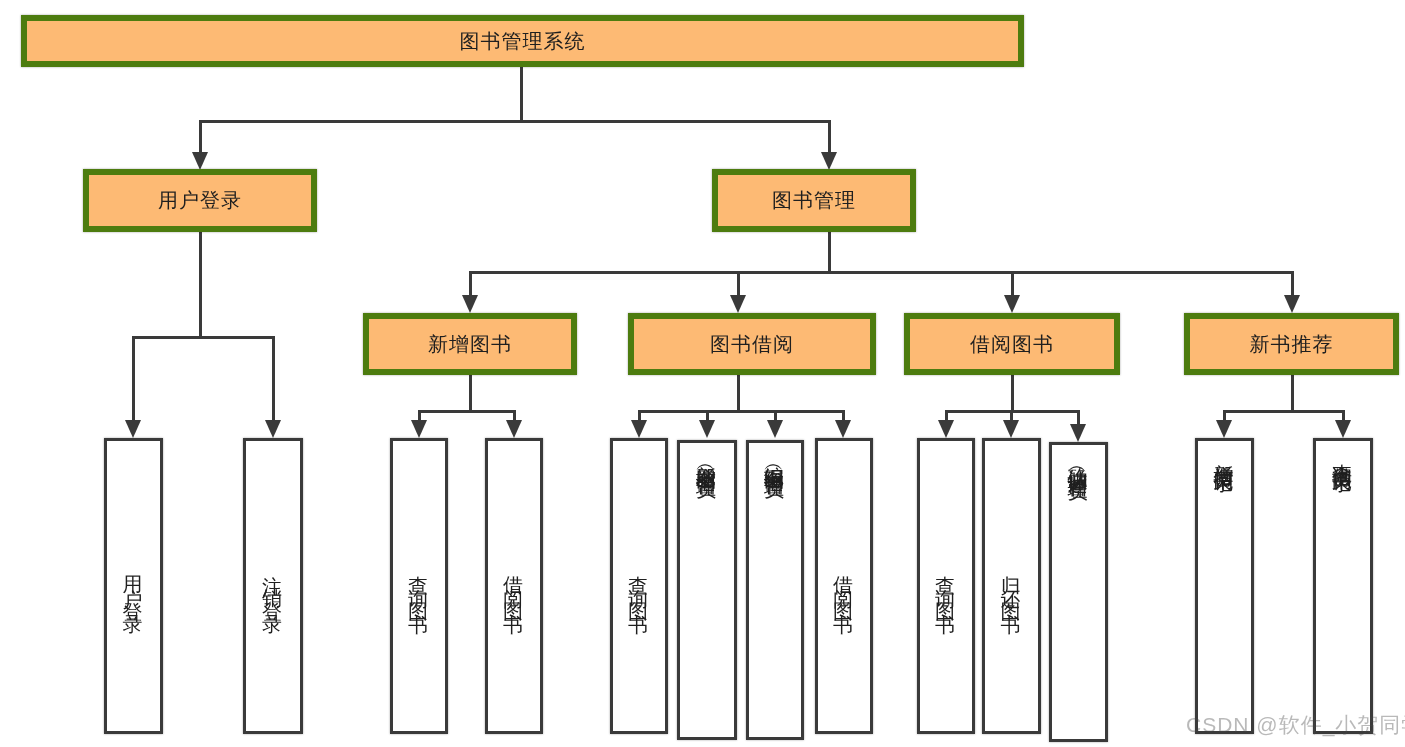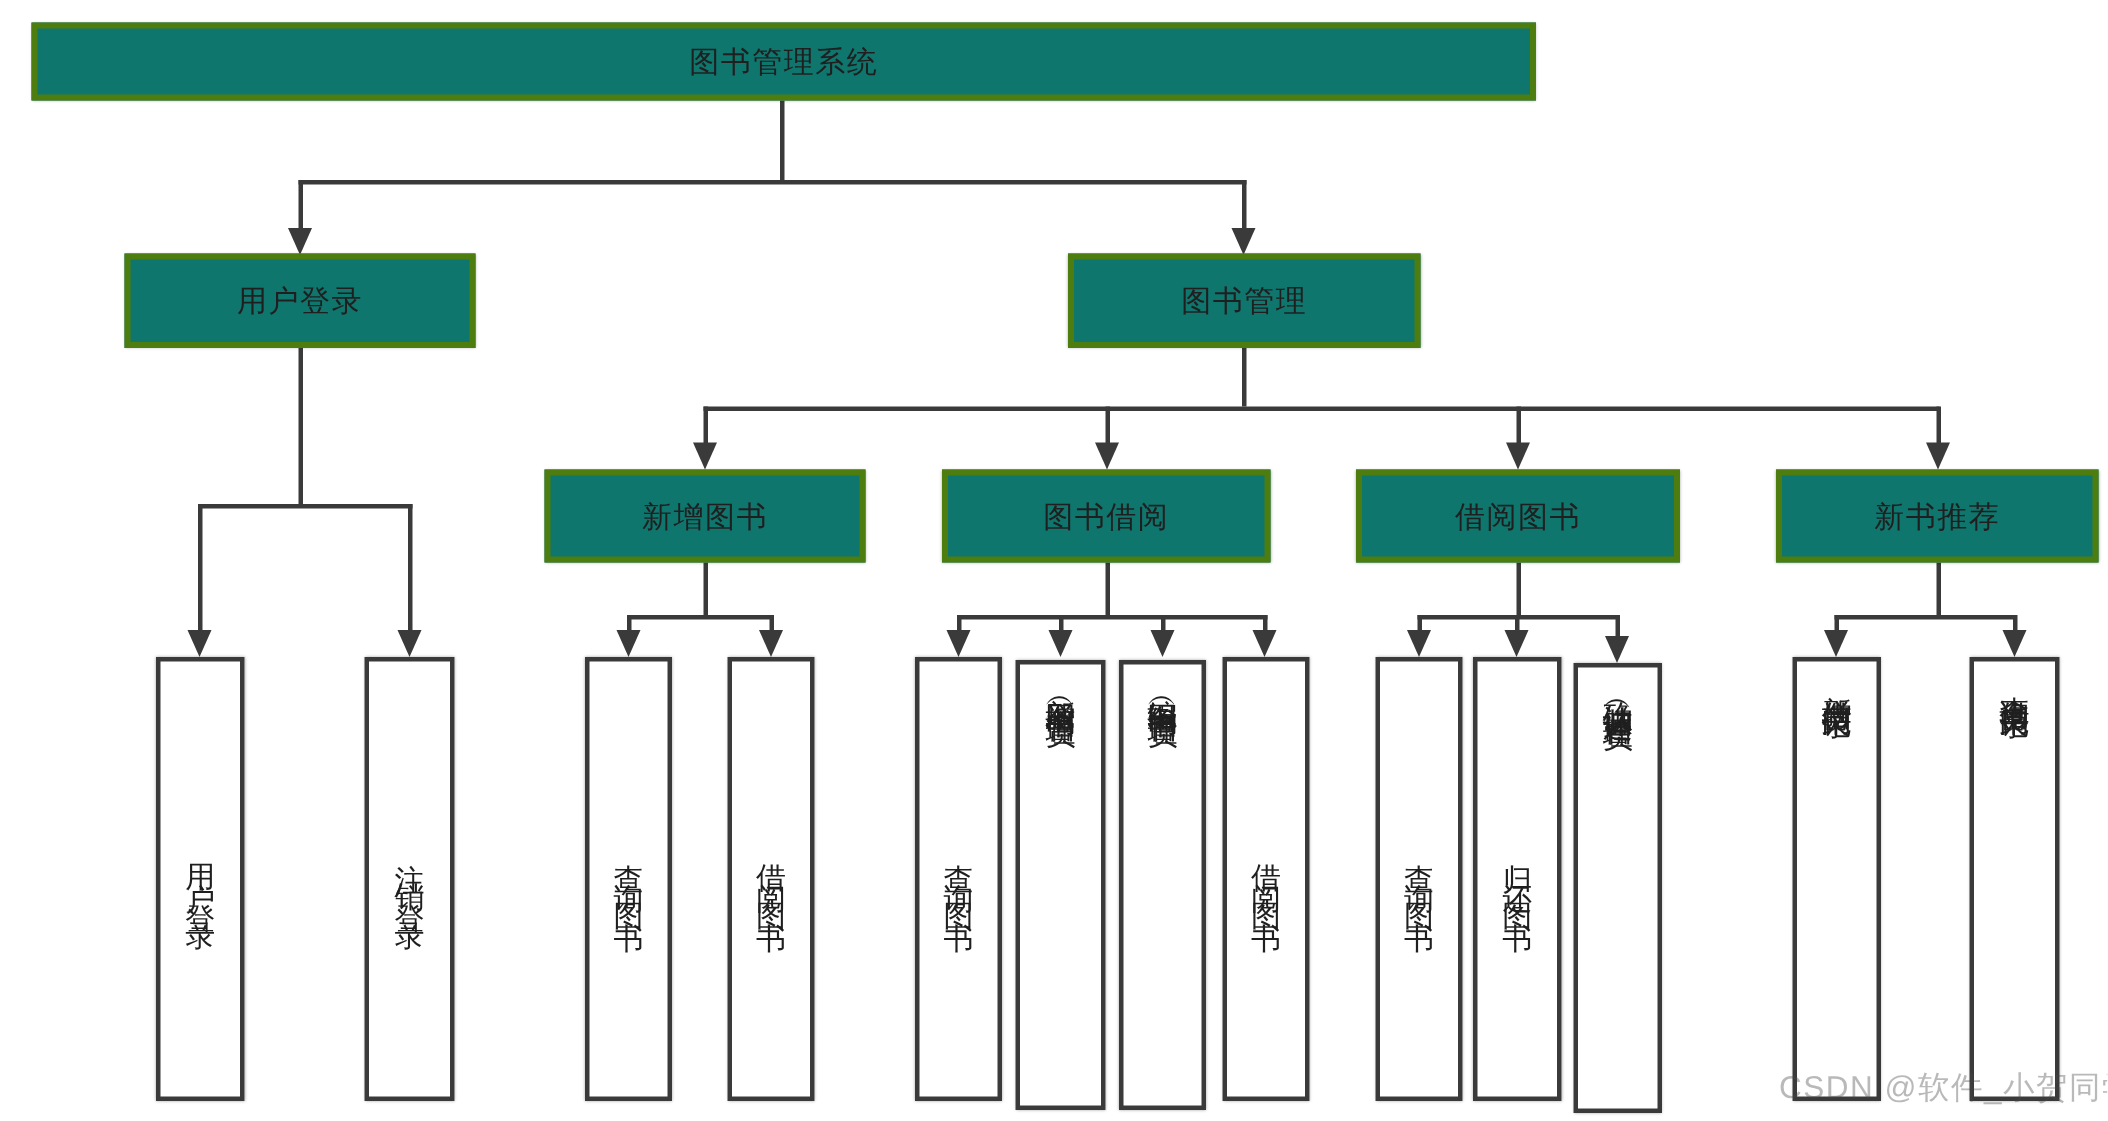--- a/index.html
+++ b/index.html
@@ -1,21 +1,21 @@
 <!DOCTYPE html>
 <html><head>
 <meta charset="utf-8">
 <style>
   html,body{margin:0;padding:0;background:#ffffff;}
   .stage{
     position:relative;width:1405px;height:747px;background:#ffffff;overflow:hidden;
     font-family:"Liberation Sans","DejaVu Sans",sans-serif;color:#1f1f1f;
   }
   .box{
-    position:absolute;background:#0f766e;border:4px solid #4d7c0f;
+    position:absolute;background:#fdba74;border:6px solid #4d7c0f;
     box-shadow:0 0 2px rgba(0,0,0,.35);
     display:flex;align-items:center;justify-content:center;
     font-size:20px;letter-spacing:1px;box-sizing:border-box;z-index:2;
   }
   .leaf{
     position:absolute;background:#ffffff;border:3px solid #3a3a3a;
     box-shadow:0 0 2px rgba(0,0,0,.35);
     display:flex;align-items:center;justify-content:center;
     box-sizing:border-box;z-index:2;
   }
@@ -43,28 +43,28 @@
 
 <div class="stage">
 
   <div class="box" style="left:21px;top:15px;width:1003px;height:52px;">
     <span>图书管理系统</span>
   </div>
 
   <div class="box" style="left:83px;top:169px;width:234px;height:63px;">
     <span>用户登录</span>
   </div>
-  <div class="box" style="left:712px;top:169px;width:235px;height:63px;">
+  <div class="box" style="left:712px;top:169px;width:204px;height:63px;">
     <span>图书管理</span>
   </div>
 
   <div class="box" style="left:363px;top:313px;width:214px;height:62px;">
     <span>新增图书</span>
   </div>
-  <div class="box" style="left:628px;top:313px;width:219px;height:62px;">
+  <div class="box" style="left:628px;top:313px;width:248px;height:62px;">
     <span>图书借阅</span>
   </div>
   <div class="box" style="left:904px;top:313px;width:216px;height:62px;">
     <span>借阅图书</span>
   </div>
   <div class="box" style="left:1184px;top:313px;width:215px;height:62px;">
     <span>新书推荐</span>
   </div>
 
   <div class="leaf" style="left:104px;top:438px;width:59px;height:296px;">

